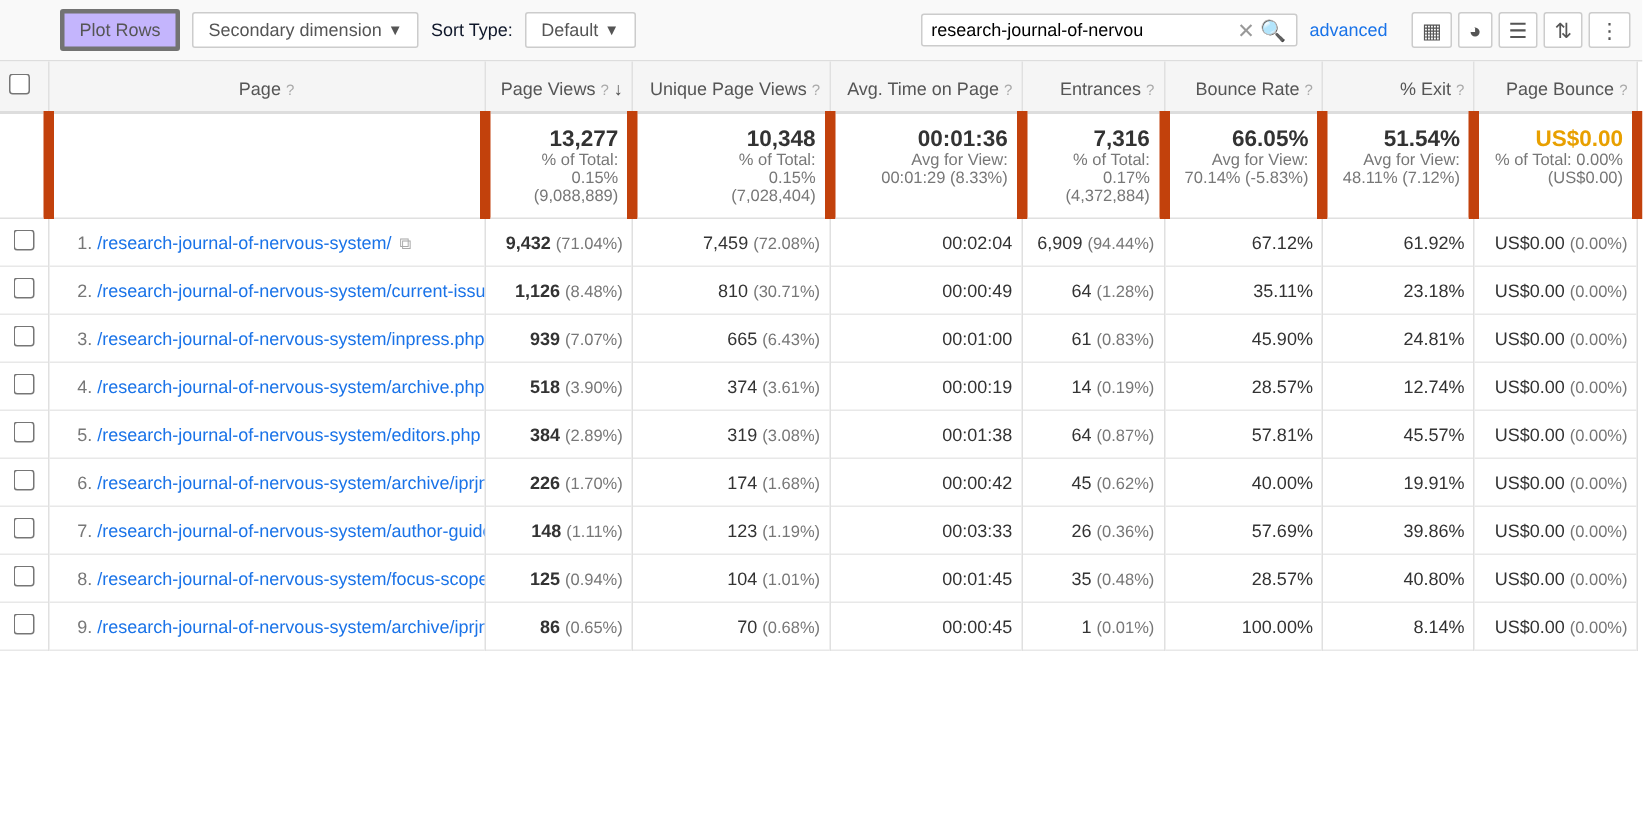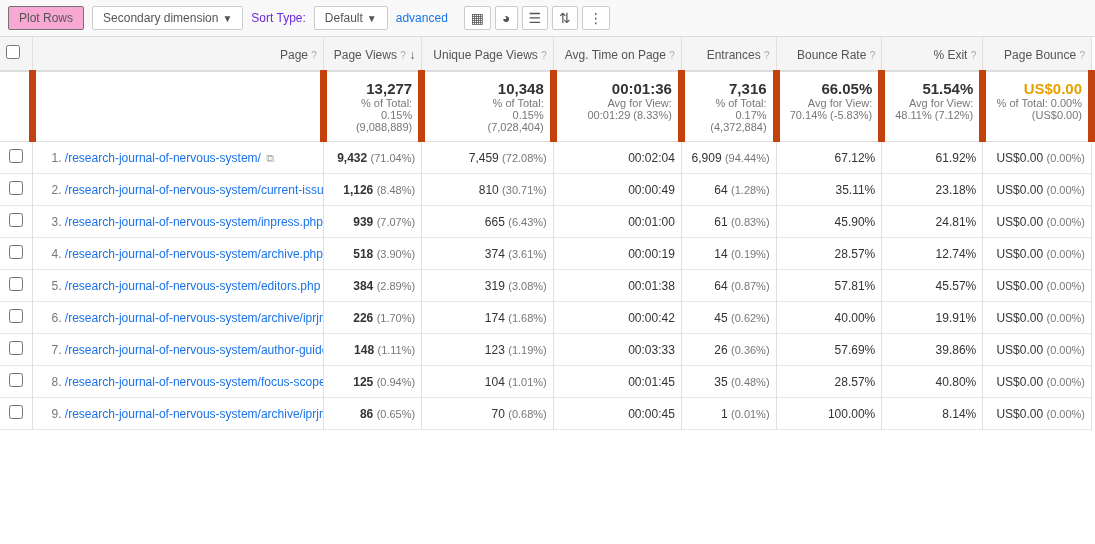--- a/index.html
+++ b/index.html
@@ -8,42 +8,43 @@
     
     .toolbar {
       display: flex;
       align-items: center;
       padding: 6px 8px;
       border-bottom: 1px solid #ddd;
       gap: 8px;
       background: #f9f9f9;
     }
     .plot-rows-btn {
-      border: 1px solid #737373;
-      background: #f9a8d4;
+      border: 3px solid #737373;
+      background: #c4b5fd;
       padding: 4px 10px;
       font-size: 12px;
       color: #555;
       cursor: pointer;
       border-radius: 2px;
+      margin-left: 32px;
     }
     .dropdown-btn {
       border: 1px solid #ccc;
       background: #fff;
       padding: 4px 10px;
       font-size: 12px;
       color: #555;
       cursor: pointer;
       border-radius: 2px;
       display: flex;
       align-items: center;
       gap: 4px;
     }
     .dropdown-btn .arrow { font-size: 10px; }
-    .sort-label { font-size: 12px; color: #6d28d9; }
+    .sort-label { font-size: 12px; color: #0f172a; }
     .search-box {
       margin-left: auto;
       display: flex;
       align-items: center;
       border: 1px solid #ccc;
       border-radius: 2px;
       background: #fff;
       padding: 2px 6px;
       gap: 4px;
     }
@@ -136,39 +137,44 @@
     <span>Secondary dimension</span>
     <span class="arrow">▼</span>
   </button>
 
   <span class="sort-label">Sort Type:</span>
   <button class="dropdown-btn">
     <span>Default</span>
     <span class="arrow">▼</span>
   </button>
 
+  <div class="search-box">
+    <input class="search-input" type="text" value="research-journal-of-nervou" style="">
+    <span class="search-clear">✕</span>
+    <button class="search-icon-btn">🔍</button>
+  </div>
 
   <a class="advanced-link" href="#">advanced</a>
 
   <div class="view-icons">
     <button class="view-icon-btn">▦</button>
     <button class="view-icon-btn">◕</button>
     <button class="view-icon-btn">☰</button>
     <button class="view-icon-btn">⇅</button>
     <button class="view-icon-btn">⋮</button>
   </div>
 </div>
 
 <table>
   <thead>
     <tr>
       <th>
         <input type="checkbox" class="checkbox" style="">
       </th>
-      <th style="text-align:right;">
+      <th style="text-align:center;">
         <span>Page</span>
         <span class="help-icon">?</span>
       </th>
       <th>
         <span>Page Views</span>
         <span class="help-icon">?</span>
         <span class="sort-arrow">↓</span>
       </th>
       <th>
         <span>Unique Page Views</span>

